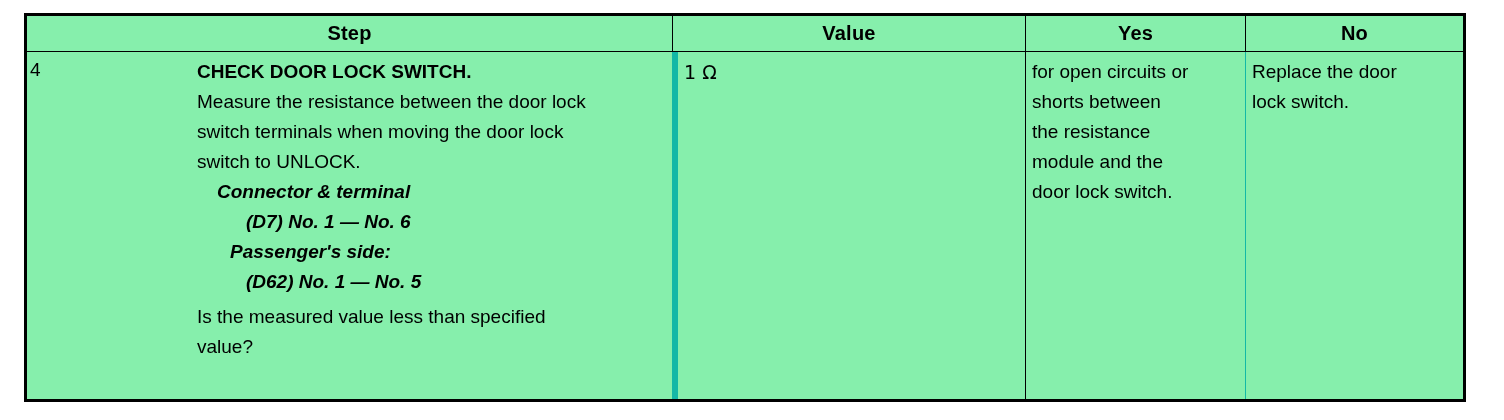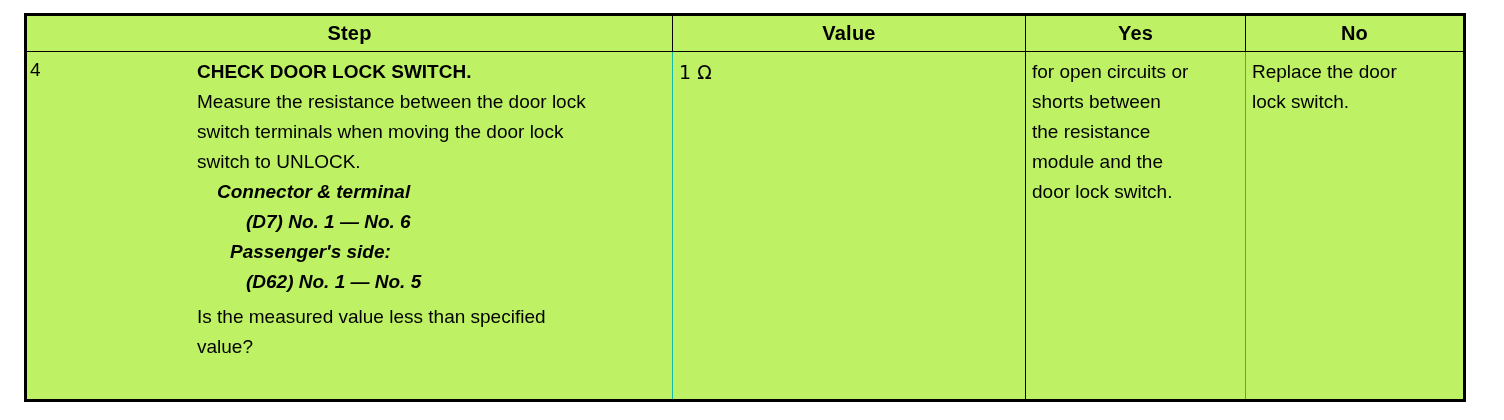--- a/index.html
+++ b/index.html
@@ -26,21 +26,21 @@
 
   
   .diag-table {
     position: absolute;
     left: 24px;
     top: 13px;
     width: 1442px;
     height: 389px;
     box-sizing: border-box;
     border: 3px solid #000000;
-    background: #bef264;
+    background: #86efac;
   }
 
   
   .thead {
     position: absolute;
     left: 0;
     top: 0;
     right: 0;
     height: 36px;
     border-bottom: 1px solid #000000;
@@ -73,21 +73,21 @@
     bottom: 0;
   }
   .td {
     position: absolute;
     top: 0;
     bottom: 0;
     box-sizing: border-box;
     overflow: hidden;
   }
   .td-step   { left: 0px;    width: 645px; }
-  .td-value  { left: 645px;  width: 353px; border-left: 1px solid #14b8a6; }
+  .td-value  { left: 645px;  width: 353px; border-left: 6px solid #14b8a6; }
   .td-yes    { left: 998px;  width: 220px; border-left: 1px solid #000000; }
   .td-no     { left: 1218px; width: 218px; border-left: 1px solid #14b8a6; }
 
   
   .step-no {
     position: absolute;
     left: 3px;
     top: 5px;
     font-size: 19px;
     line-height: 26px;

